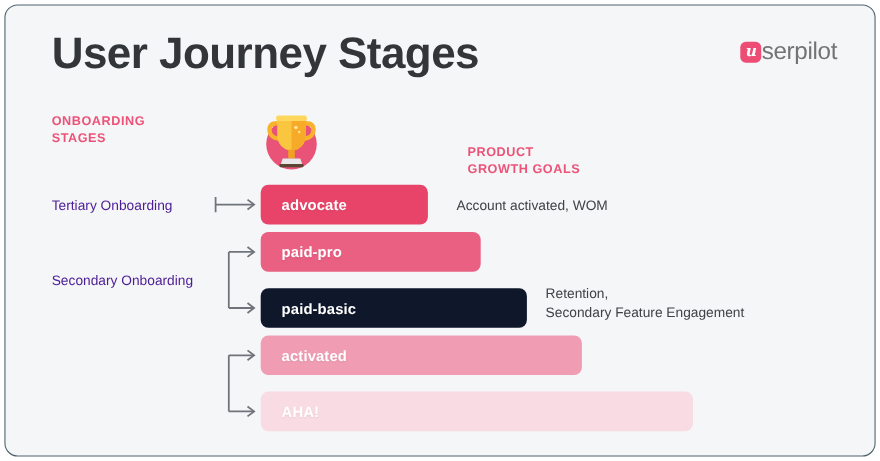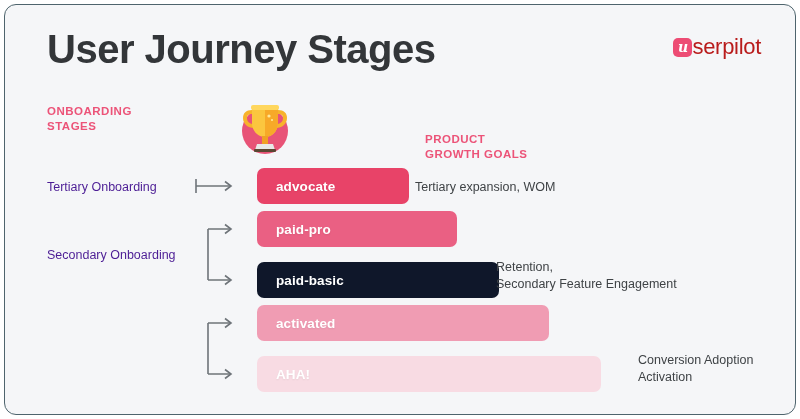--- a/index.html
+++ b/index.html
@@ -56,21 +56,21 @@
     font-family: "DejaVu Serif", serif;
     font-style: italic;
     font-weight: 700;
     font-size: 14px;
     line-height: 19px;
     text-align: center;
   }
   #logo-text {
     font-size: 22px;
     font-weight: 400;
-    color: #b91c1c;
+    color: #737373;
     letter-spacing: -0.3px;
     margin-left: 0px;
   }
 
   
   .col-head {
     position: absolute;
     font-size: 11.5px;
     font-weight: 800;
     letter-spacing: 0.5px;
@@ -118,21 +118,20 @@
     left: 0; top: 0;
   }
 
   
   .bar {
     position: absolute;
     height: 36px;
     border-radius: 7px;
     display: flex;
     align-items: center;
-    margin-left: 20px;
   }
   .bar-label {
     margin-left: 19px;
     font-size: 13.5px;
     font-weight: 800;
     color: #ffffff;
     letter-spacing: 0.1px;
     text-shadow: 0 1px 2px rgba(0,0,0,0.07);
     white-space: nowrap;
   }
@@ -207,23 +206,21 @@
   </div>
   <div class="bar" id="bar-1" style="left: 232px; top: 206px; width: 200px; background: rgb(234, 96, 131);">
     <span class="bar-label">paid-pro</span>
   </div>
   <div class="bar" id="bar-2" style="left: 232px; top: 257px; width: 242px; background: #0f172a;">
     <span class="bar-label">paid-basic</span>
   </div>
   <div class="bar" id="bar-3" style="left: 232px; top: 300px; width: 292px; background: rgb(240, 156, 179);">
     <span class="bar-label">activated</span>
   </div>
-  <div class="bar" id="bar-4" style="left: 232px; top: 351px; width: 344px; background: rgb(248, 219, 227);">
+  <div class="bar" id="bar-4" style="left: 232px; top: 351px; width: 393px; background: rgb(248, 219, 227);">
     <span class="bar-label">AHA!</span>
   </div>
 
-  <div class="goal-text" style="left:410px; top:174px;">Tertiary expansion, WOM</div>
+  <div class="goal-text" style="left:410px; top:174px;">Account activated, WOM</div>
   <div class="goal-text" style="left:491px; top:254px;">Retention,
 Secondary Feature Engagement</div>
-  <div class="goal-text" style="left:633px; top:347px;">Conversion Adoption
-Activation</div>
 
 </div>
 
 </body></html>

